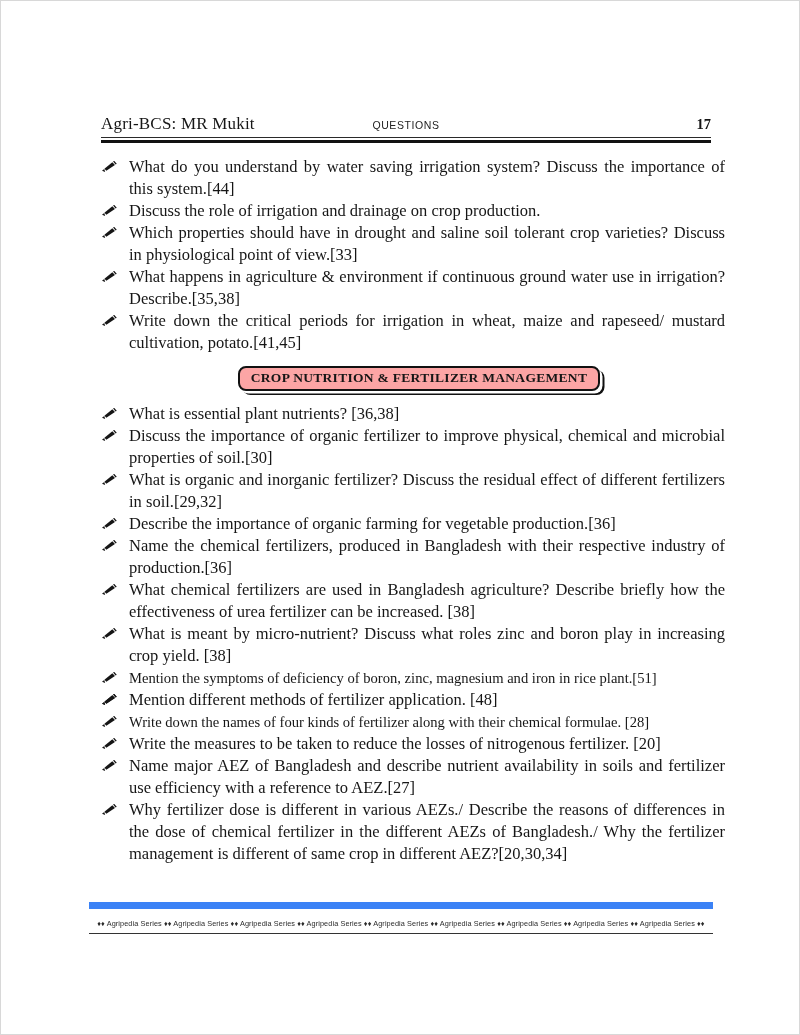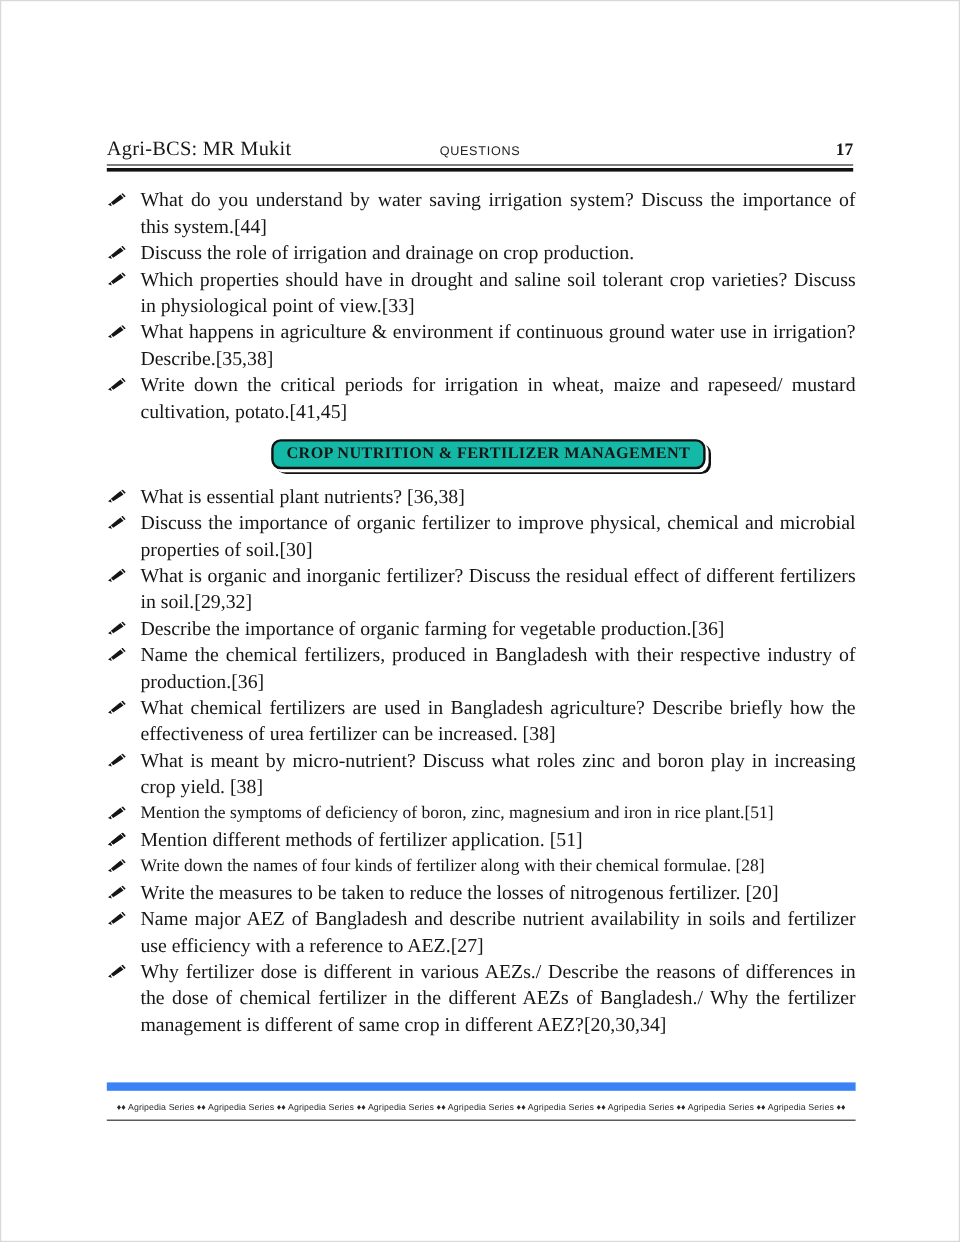--- a/index.html
+++ b/index.html
@@ -6,20 +6,21 @@
   .page {
     position: relative;
     width: 800px;
     height: 1035px;
     background: #ffffff;
     box-sizing: border-box;
     border: 1px solid #d8d8d8;
     font-family: "Liberation Serif", serif;
     color: #161616;
     overflow: hidden;
+    padding-left: 12px;
   }
 
   
   .header {
     display: flex;
     align-items: baseline;
     margin: 0 88px;
     padding-top: 113px;
   }
   .h-title { flex: 1; font-size: 17px; font-weight: 500; letter-spacing: 0.2px; }
@@ -61,21 +62,21 @@
     line-height: 22px;
   }
   .q-item.small { font-size: 14.6px; }
   .bullet { position: absolute; left: 1px; top: 5px; line-height: 0; }
   .bullet-svg { fill: #151515; }
 
   
   .banner-row { text-align: center; margin: 8px 88px 7px; width: 624px; }
   .banner {
     display: inline-block;
-    background: #14b8a6;
+    background: #fca5a5;
     border: 2px solid #111;
     border-radius: 8px;
     padding: 2px 11px 3px;
     font-weight: 700;
     font-size: 13.5px;
     letter-spacing: 0.3px;
     box-shadow: 2.5px 2.5px 0 0 #ffffff, 4.5px 4px 0 0 #111;
     margin-left: 12px;
   }
 
@@ -274,21 +275,21 @@
       </span>
     </div>
       <div class="q-item">
       <span class="bullet">
         <svg class="bullet-svg" viewBox="0 0 18 13" width="15" height="11" aria-hidden="true">
           <path d="M0 11.5 L3.8 13 L2.7 9.5 Z"></path>
           <path d="M2.9 9.1 L12.4 1.3 L15.5 4.7 L5.2 11.6 Z"></path>
           <path d="M13.3 0.5 L14.6 -0.3 L17.7 3.1 L16.3 4 Z"></path>
         </svg>
       </span>
-      <span class="q-text">Mention different methods of fertilizer application. [51]</span>
+      <span class="q-text">Mention different methods of fertilizer application. [48]</span>
     </div>
       <div class="q-item small">
       <span class="bullet">
         <svg class="bullet-svg" viewBox="0 0 18 13" width="15" height="11" aria-hidden="true">
           <path d="M0 11.5 L3.8 13 L2.7 9.5 Z"></path>
           <path d="M2.9 9.1 L12.4 1.3 L15.5 4.7 L5.2 11.6 Z"></path>
           <path d="M13.3 0.5 L14.6 -0.3 L17.7 3.1 L16.3 4 Z"></path>
         </svg>
       </span>
       <span class="q-text">Write down the names of four kinds of fertilizer along with their chemical formulae. [28]</span>

